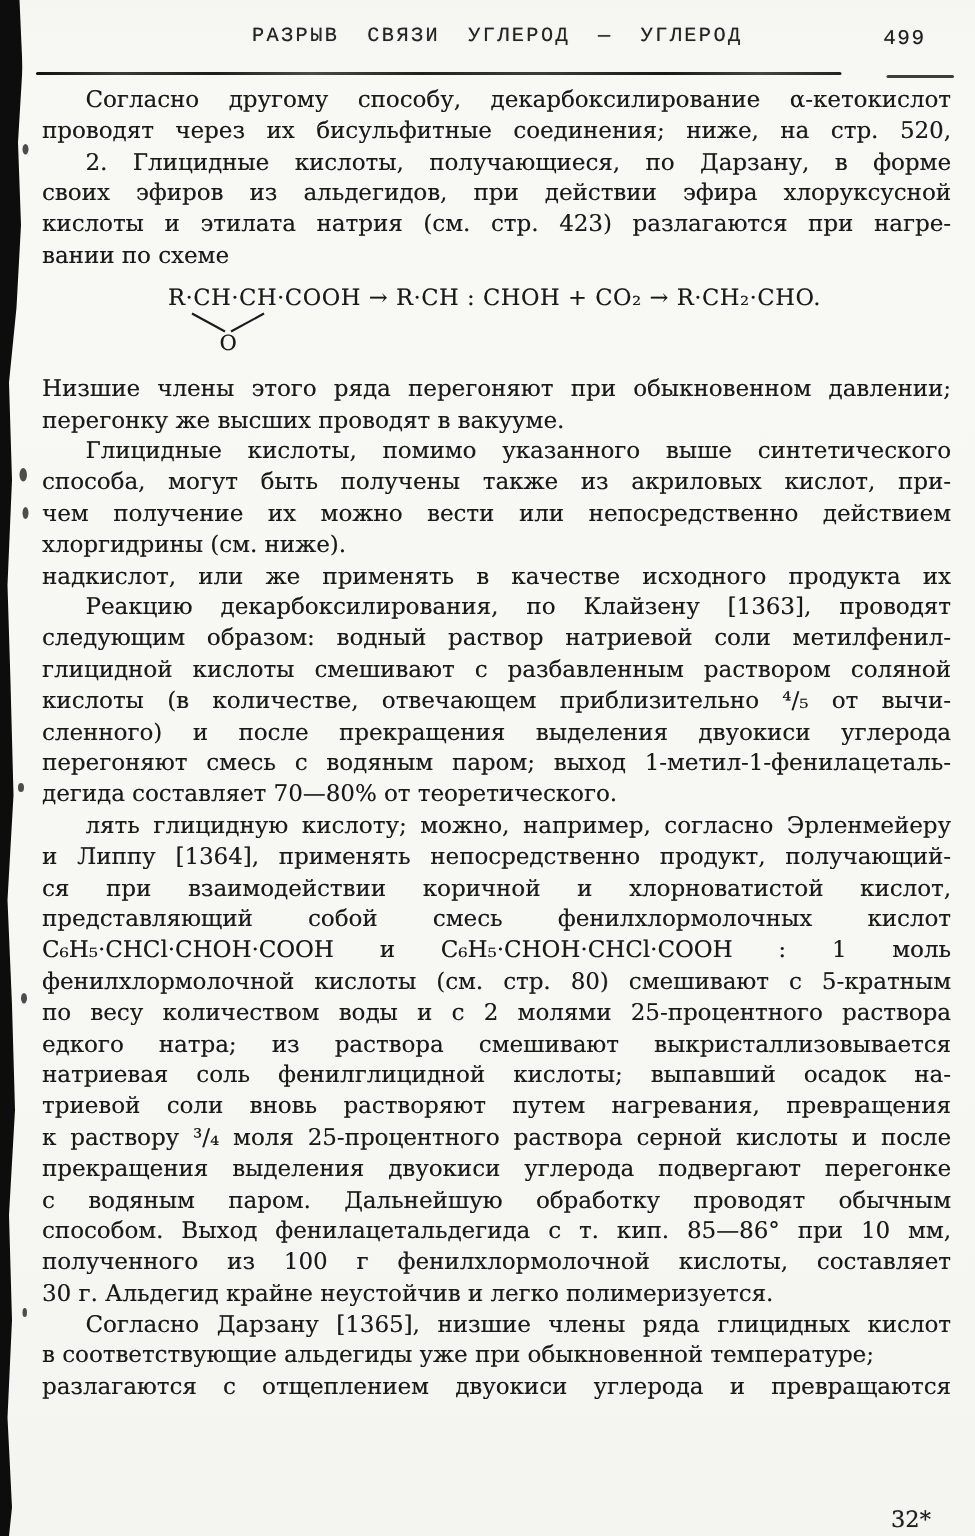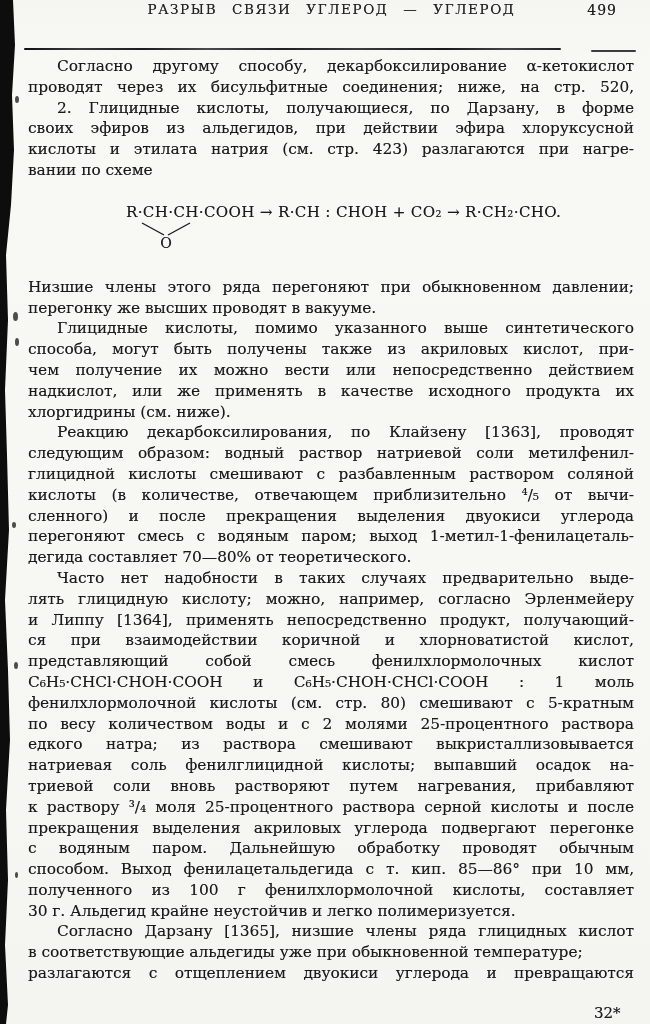--- a/index.html
+++ b/index.html
@@ -25,21 +25,21 @@
   }
   .speck { position: absolute; background: #222; border-radius: 50%; opacity: .8; }
   .speck.s1 { left: 15px; top:  96px; width: 4px; height: 7px; }
   .speck.s2 { left: 13px; top: 312px; width: 5px; height: 9px; }
   .speck.s3 { left: 15px; top: 338px; width: 4px; height: 8px; }
   .speck.s4 { left: 12px; top: 522px; width: 4px; height: 6px; }
   .speck.s5 { left: 14px; top: 662px; width: 4px; height: 7px; }
   .speck.s6 { left: 15px; top: 872px; width: 3px; height: 6px; }
 
   .running-head {
-    position: absolute; top: 1px; left: 28px; right: 15px; height: 22px;
+    position: absolute; top: 17px; left: 28px; right: 15px; height: 22px; font-family: Liberation Mono, monospace;
   }
   .head-title {
     display: block; text-align: center;
     font-size: 13.5px; letter-spacing: 1.6px; word-spacing: 9px;
     color: #242424; text-shadow: 0 0 .5px rgba(0,0,0,.55);
   }
   .page-num {
     position: absolute; right: 18px; top: 1px;
     font-size: 14px; letter-spacing: 1px; color: #1e1e1e;
     text-shadow: 0 0 .5px rgba(0,0,0,.5);
@@ -60,21 +60,21 @@
     font-size: 15.3px; line-height: 20.8px;
     color: #191919;
     text-shadow: .2px .2px .35px rgba(20,20,20,.45);
   }
   .para { margin: 0; }
   .line { display: block; text-align: justify; text-align-last: justify; white-space: nowrap; }
   .line.last { text-align-last: left; }
   .para.indent .line:first-child { text-indent: 29px; }
 
   .formula {
-    position: relative; height: 68px; margin: 14px; padding: 7px 0 0 84px;
+    position: relative; height: 68px; margin: 0; padding: 7px 0 0 84px;
     box-sizing: border-box; font-size: 15px; letter-spacing: .4px;
   }
   .formula-text { white-space: nowrap; }
   .epoxide { position: absolute; left: 97px; top: 27px; width: 54px; text-align: center; }
   .epoxide svg { display: block; margin: 0 auto; }
   .ep-o { display: block; font-size: 14px; line-height: 14px; margin-top: -1px; letter-spacing: 0; }
 
   .sig-mark {
     position: absolute; left: 594px; top: 1004px;
     font-size: 15px; color: #1d1d1d; text-shadow: 0 0 .5px rgba(0,0,0,.5);
@@ -124,46 +124,45 @@
     </div>
 
     <p class="para">
         <span class="line">Низшие члены этого ряда перегоняют при обыкновенном давлении;</span>
         <span class="line last">перегонку же высших проводят в вакууме.</span>
       </p>
     <p class="para indent">
         <span class="line">Глицидные кислоты, помимо указанного выше синтетического</span>
         <span class="line">способа, могут быть получены также из акриловых кислот, при-</span>
         <span class="line">чем получение их можно вести или непосредственно действием</span>
+        <span class="line last">хлоргидрины (см. ниже).</span>
         <span class="line">надкислот, или же применять в качестве исходного продукта их</span>
-        <span class="line last">хлоргидрины (см. ниже).</span>
       </p>
     <p class="para indent">
         <span class="line">Реакцию декарбоксилирования, по Клайзену [1363], проводят</span>
         <span class="line">следующим образом: водный раствор натриевой соли метилфенил-</span>
         <span class="line">глицидной кислоты смешивают с разбавленным раствором соляной</span>
         <span class="line">кислоты (в количестве, отвечающем приблизительно ⁴/₅ от вычи-</span>
         <span class="line">сленного) и после прекращения выделения двуокиси углерода</span>
         <span class="line">перегоняют смесь с водяным паром; выход 1-метил-1-фенилацеталь-</span>
         <span class="line last">дегида составляет 70—80% от теоретического.</span>
       </p>
     <p class="para indent">
-        <span class="line">Часто нет надобности в таких случаях предварительно выде-</span>
         <span class="line">лять глицидную кислоту; можно, например, согласно Эрленмейеру</span>
         <span class="line">и Липпу [1364], применять непосредственно продукт, получающий-</span>
         <span class="line">ся при взаимодействии коричной и хлорноватистой кислот,</span>
         <span class="line">представляющий собой смесь фенилхлормолочных кислот</span>
         <span class="line">C₆H₅·CHCl·CHOH·COOH и C₆H₅·CHOH·CHCl·COOH : 1 моль</span>
         <span class="line">фенилхлормолочной кислоты (см. стр. 80) смешивают с 5-кратным</span>
         <span class="line">по весу количеством воды и с 2 молями 25-процентного раствора</span>
         <span class="line">едкого натра; из раствора смешивают выкристаллизовывается</span>
         <span class="line">натриевая соль фенилглицидной кислоты; выпавший осадок на-</span>
-        <span class="line">триевой соли вновь растворяют путем нагревания, прибавляют</span>
+        <span class="line">триевой соли вновь растворяют путем нагревания, превращения</span>
         <span class="line">к раствору ³/₄ моля 25-процентного раствора серной кислоты и после</span>
-        <span class="line">прекращения выделения акриловых углерода подвергают перегонке</span>
+        <span class="line">прекращения выделения двуокиси углерода подвергают перегонке</span>
         <span class="line">с водяным паром. Дальнейшую обработку проводят обычным</span>
         <span class="line">способом. Выход фенилацетальдегида с т. кип. 85—86° при 10 мм,</span>
         <span class="line">полученного из 100 г фенилхлормолочной кислоты, составляет</span>
         <span class="line last">30 г. Альдегид крайне неустойчив и легко полимеризуется.</span>
       </p>
     <p class="para indent">
         <span class="line">Согласно Дарзану [1365], низшие члены ряда глицидных кислот</span>
         <span class="line last">в соответствующие альдегиды уже при обыкновенной температуре;</span>
         <span class="line">разлагаются с отщеплением двуокиси углерода и превращаются</span>
       </p>

